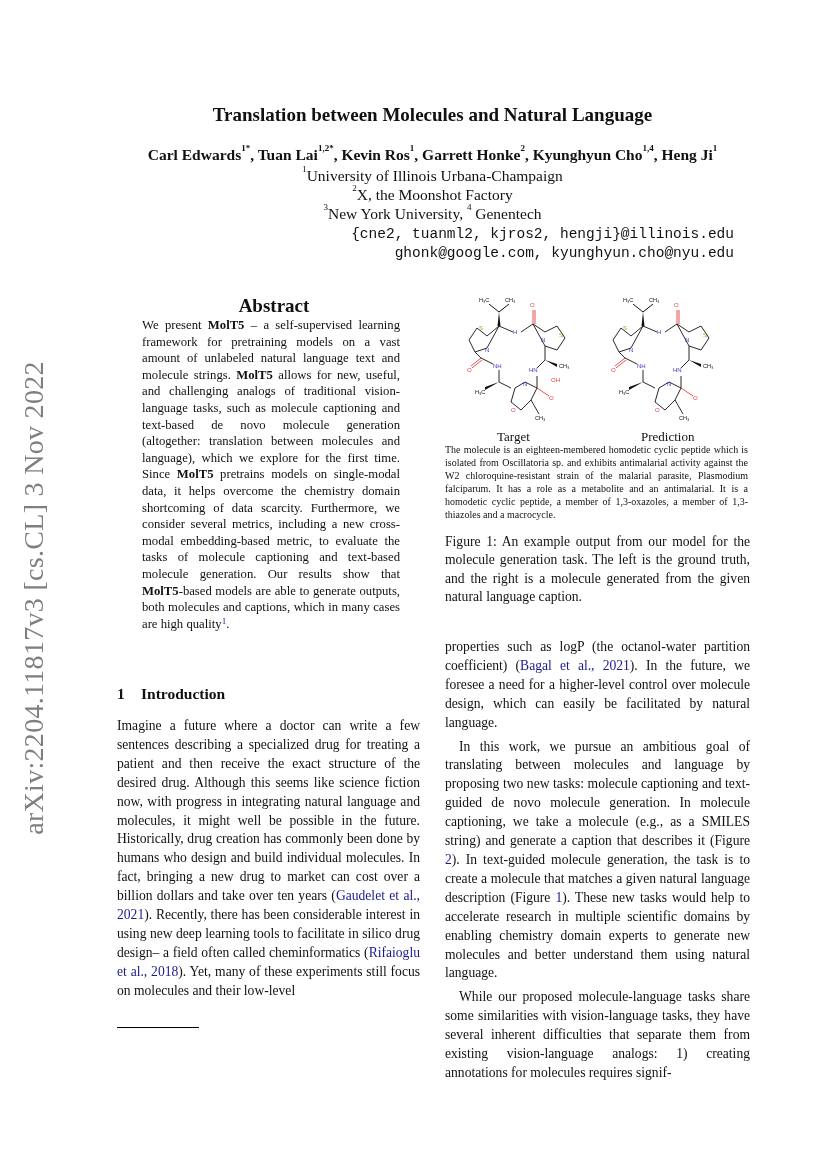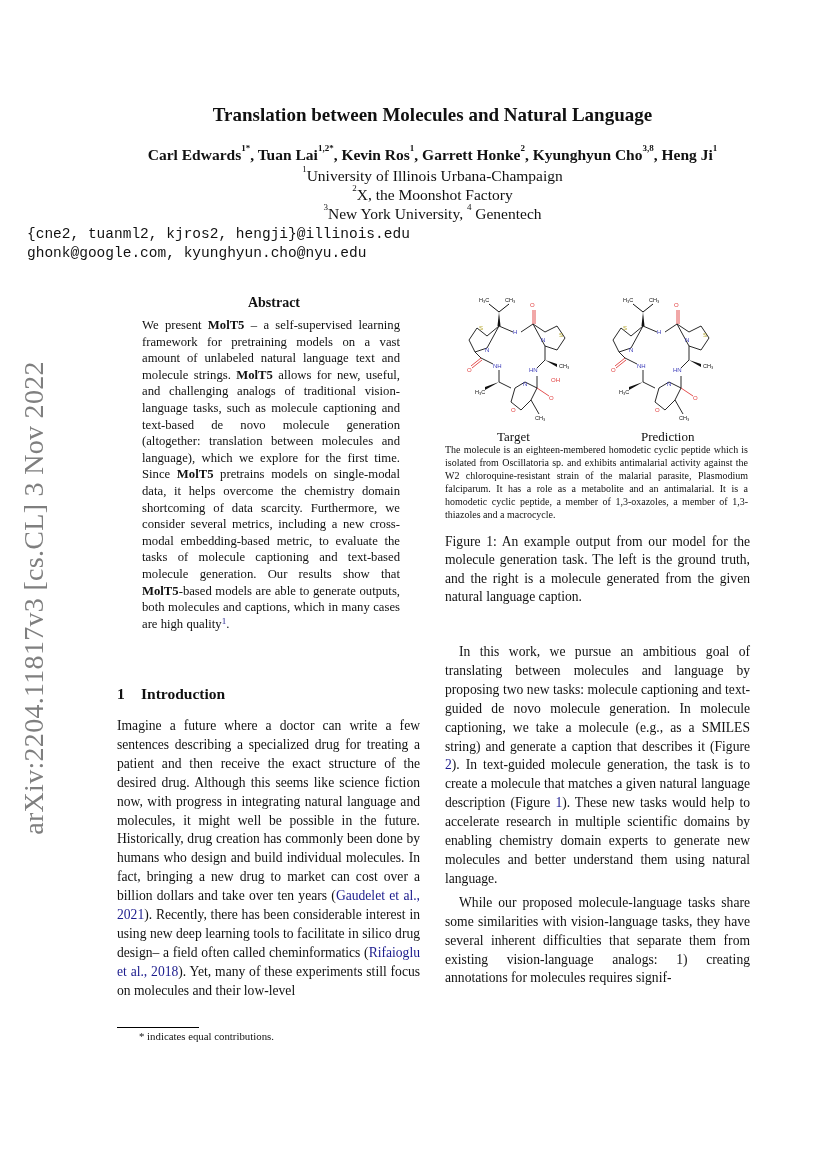--- a/index.html
+++ b/index.html
@@ -7,23 +7,23 @@
          font-family: "Liberation Serif", "DejaVu Serif", serif; color: #111; }
   .abs { position: absolute; margin-left: 19px; }
   .cite { color: #1a1a8c; }
   .watermark { position: absolute; left: 12px; top: 350px; width: 44px; height: 495px; }
   .watermark span { position: absolute; left: 50%; top: 50%;
     transform: translate(-50%, -50%) rotate(-90deg); white-space: nowrap;
     font-family: "Liberation Serif", serif; font-size: 28px; color: #7f7f7f; letter-spacing: 0.3px; }
   .title { left: 0; width: 827px; top: 104px; text-align: center; font-weight: bold; font-size: 19px; }
   .authors { left: 0; width: 827px; top: 146px; text-align: center; font-weight: bold; font-size: 15.5px; }
   .affil { left: 0; width: 827px; text-align: center; font-size: 15.5px; }
-  .email { left: 8px; width: 714px; text-align: left; font-family: "Liberation Mono", "DejaVu Sans Mono", monospace; font-size: 14.5px; }
+  .email { left: 1px; width: 714px; text-align: right; font-family: "Liberation Mono", "DejaVu Sans Mono", monospace; font-size: 14.5px; }
   sup { font-size: 9px; vertical-align: top; position: relative; top: -3px; }
-  .abstract-head { left: 115px; width: 280px; top: 295px; text-align: center; font-weight: bold; font-size: 14px; }
+  .abstract-head { left: 115px; width: 280px; top: 295px; text-align: center; font-weight: bold; font-size: 19px; }
   .abstract-body { left: 123px; width: 258px; top: 317px; font-size: 12.7px; line-height: 16.6px; text-align: justify; }
   .abstract-body b { font-weight: bold; }
   .section-head { left: 98px; top: 685px; font-weight: bold; font-size: 15.5px; }
   .section-head .num { display: inline-block; width: 24px; }
   .col-left { left: 98px; width: 303px; top: 717px; font-size: 13.6px; line-height: 18.9px; text-align: justify; }
   .footrule { left: 98px; top: 1027px; width: 82px; height: 1px; background: #000; }
   .footnotes { left: 98px; width: 305px; top: 1030px; font-size: 10.8px; line-height: 13.5px; }
   .footnotes p { margin: 0; }
   .footnotes .fn1 { text-indent: 22px; }
   .footnotes .fn2 { text-indent: 18px; }
@@ -43,21 +43,21 @@
   <span>arXiv:2204.11817v3  [cs.CL]  3 Nov 2022</span>
 </div>
 
 <div class="abs title">Translation between Molecules and Natural Language</div>
 
 <div class="abs authors">
   <span><span>Carl Edwards</span><sup>1*</sup></span>,
   <span><span>Tuan Lai</span><sup>1,2*</sup></span>,
   <span><span>Kevin Ros</span><sup>1</sup></span>,
   <span><span>Garrett Honke</span><sup>2</sup></span>,
-  <span><span>Kyunghyun Cho</span><sup>3,8</sup></span>,
+  <span><span>Kyunghyun Cho</span><sup>1,4</sup></span>,
   <span><span>Heng Ji</span><sup>1</sup></span>
 </div>
 
 <div class="abs affil" style="top:167px"><sup>1</sup><span>University of Illinois Urbana-Champaign</span></div>
 <div class="abs affil" style="top:186px"><sup>2</sup><span>X, the Moonshot Factory</span></div>
 <div class="abs affil" style="top:205px"><sup>3</sup><span>New York University, </span><sup>4</sup><span> Genentech</span></div>
 <div class="abs email" style="top:226px">{cne2, tuanml2, kjros2, hengji}@illinois.edu</div>
 <div class="abs email" style="top:245px">ghonk@google.com, kyunghyun.cho@nyu.edu</div>
 
 <div class="abs abstract-head">Abstract</div>
@@ -65,21 +65,20 @@
 
 <div class="abs section-head">
   <span class="num">1</span><span>Introduction</span>
 </div>
 <div class="abs col-left">
     <p id="left-para">Imagine a future where a doctor can write a few sentences describing a specialized drug for treating a patient and then receive the exact structure of the desired drug. Although this seems like science fiction now, with progress in integrating natural language and molecules, it might well be possible in the future.  Historically, drug creation has commonly been done by humans who design and build individual molecules. In fact, bringing a new drug to market can cost over a billion dollars and take over ten years (<span class="cite">Gaudelet et al., 2021</span>).  Recently, there has been considerable interest in using new deep learning tools to facilitate in silico drug design– a field often called cheminformatics (<span class="cite">Rifaioglu et al., 2018</span>). Yet, many of these experiments still focus on molecules and their low-level</p>
   </div>
 
 <div class="abs footrule"></div>
 <div class="abs footnotes">
-  <p class="fn1">* indicates equal contributions.</p>
 </div>
 
 <div class="abs figure">
   <svg width="285" height="152" viewBox="0 0 285 152">
     <defs>
       <g id="mol">
 
         <line x1="30" y1="12" x2="40" y2="20" stroke="#111" stroke-width="1"></line>
         <line x1="40" y1="20" x2="50" y2="12" stroke="#111" stroke-width="1"></line>
         <polygon points="40,20 38.5,34 41.5,34" fill="#111"></polygon>
@@ -154,15 +153,16 @@
     </g>
   </svg>
 </div>
 <div class="abs mol-label" style="left:478px; top:429px; width:50px">Target</div>
 <div class="abs mol-label" style="left:622px; top:429px; width:60px">Prediction</div>
 
 <div class="abs fig-desc">The molecule is an eighteen-membered homodetic cyclic peptide which is isolated from Oscillatoria sp. and exhibits antimalarial activity against the W2 chloroquine-resistant strain of the malarial parasite, Plasmodium falciparum. It has a role as a metabolite and an antimalarial.  It is a homodetic cyclic peptide, a member of 1,3-oxazoles, a member of 1,3-thiazoles and a macrocycle.</div>
 <div class="abs fig-caption">Figure 1:  An example output from our model for the molecule generation task.  The left is the ground truth, and the right is a molecule generated from the given natural language caption.</div>
 
 <div class="abs col-right" id="right-col">
+    <p>properties such as logP (the octanol-water partition coefficient) (<span class="cite">Bagal et al., 2021</span>). In the future, we foresee a need for a higher-level control over molecule design, which can easily be facilitated by natural language.</p>
     <p class="indent">In this work, we pursue an ambitious goal of translating between molecules and language by proposing two new tasks:  molecule captioning and text-guided de novo molecule generation.  In molecule captioning, we take a molecule (e.g., as a SMILES string) and generate a caption that describes it (Figure <span class="cite">2</span>). In text-guided molecule generation, the task is to create a molecule that matches a given natural language description (Figure <span class="cite">1</span>). These new tasks would help to accelerate research in multiple scientific domains by enabling chemistry domain experts to generate new molecules and better understand them using natural language.</p>
     <p class="indent">While our proposed molecule-language tasks share some similarities with vision-language tasks, they have several inherent difficulties that separate them from existing vision-language analogs:  1) creating annotations for molecules requires signif-</p>
   </div>
 
 </body></html>

